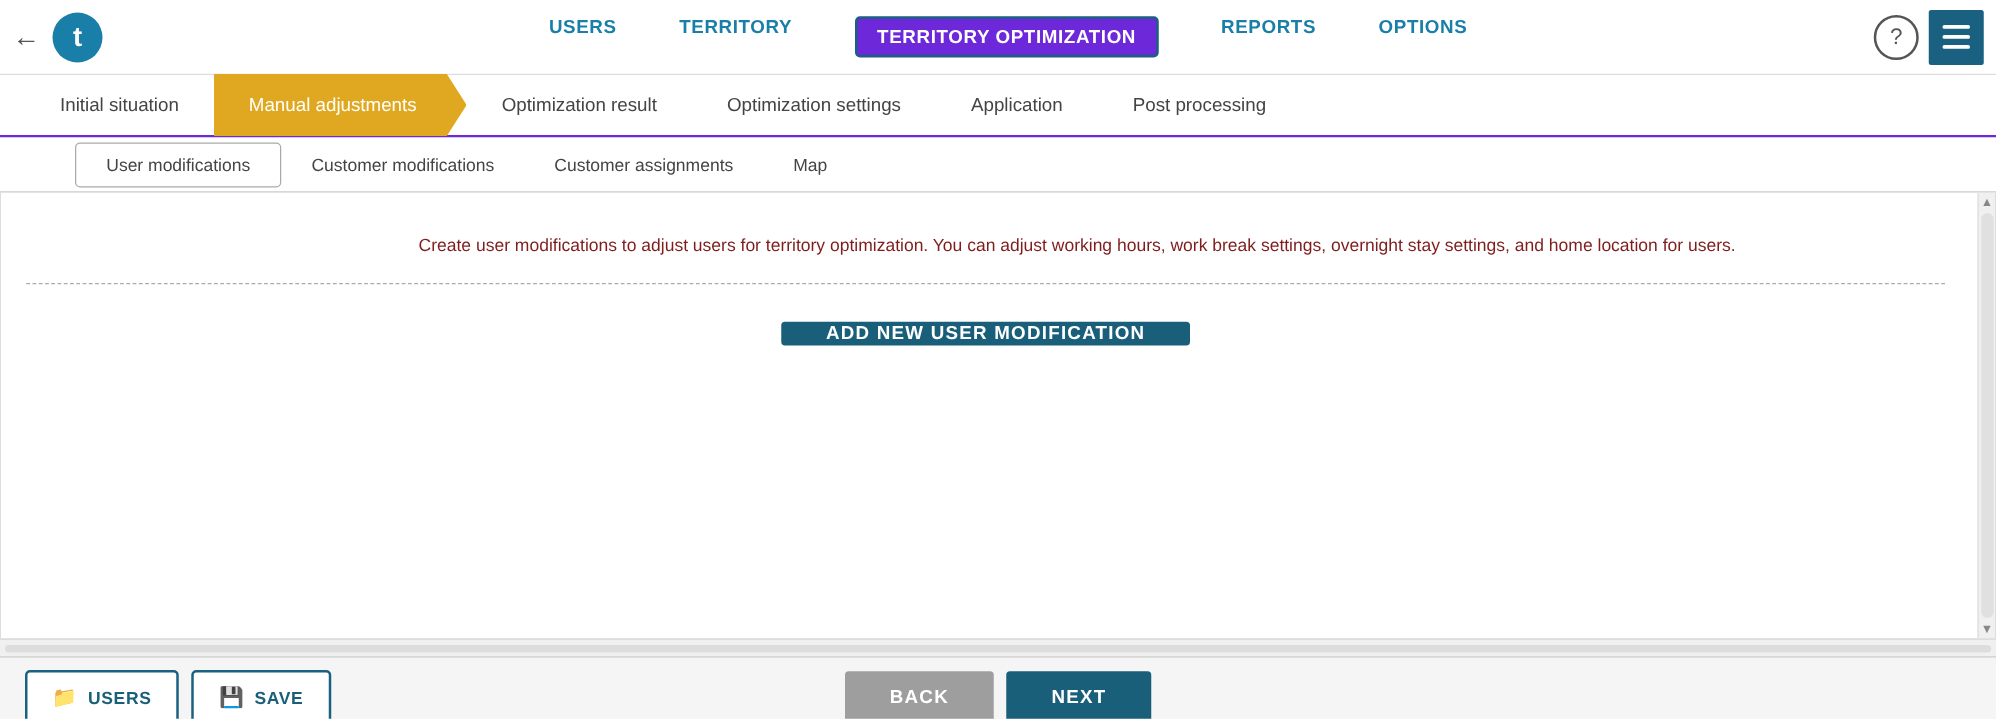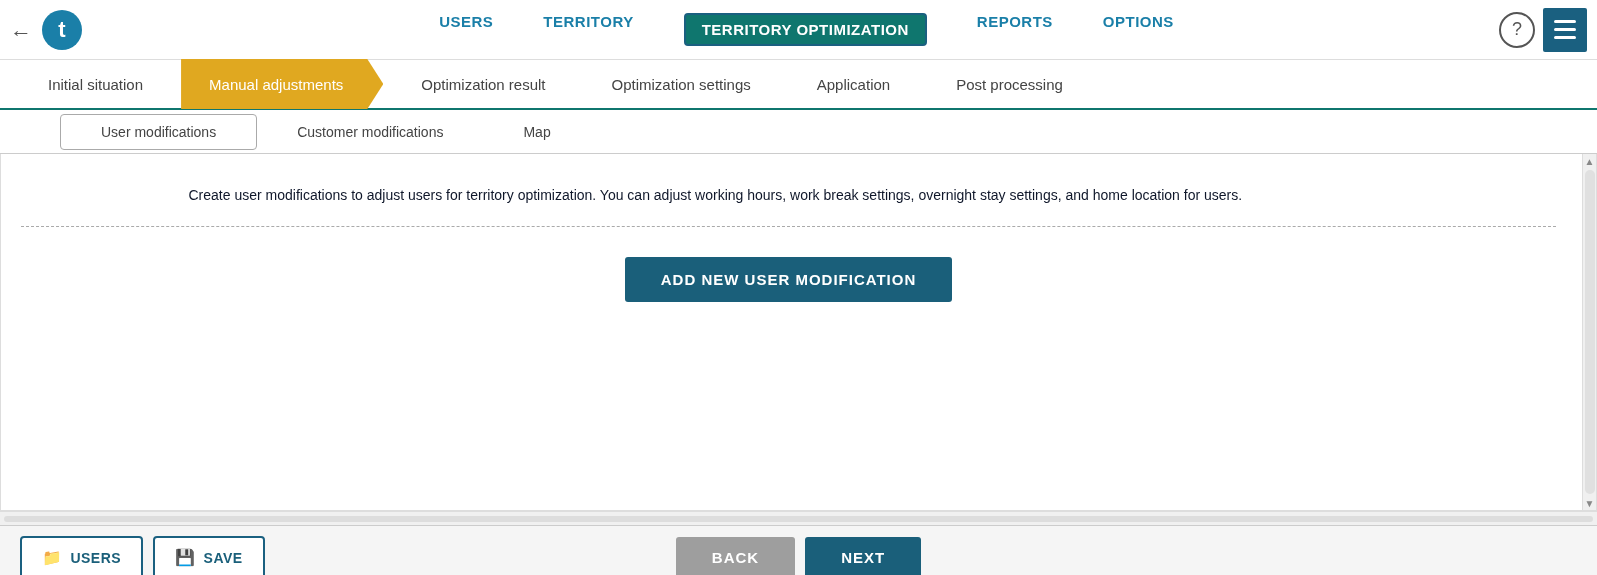--- a/index.html
+++ b/index.html
@@ -34,21 +34,21 @@
     .header-nav a {
       text-decoration: none;
       color: #1a7fa8;
       font-size: 15px;
       font-weight: bold;
       letter-spacing: 0.5px;
       cursor: pointer;
       text-align: right;
     }
     .header-nav a.active {
-      background: #0f766e;
+      background: #6d28d9;
       color: #fff;
       border: 2px solid #1a6080;
       border-radius: 4px;
       padding: 6px 16px;
     }
     .header-right {
       display: flex;
       align-items: center;
       gap: 8px;
     }
@@ -83,24 +83,24 @@
       height: 3px;
       background: #fff;
       border-radius: 2px;
     }
 
     
     .tabs-primary {
       display: flex;
       align-items: center;
       background: #fff;
-      border-bottom: 2px solid #0f766e;
+      border-bottom: 2px solid #6d28d9;
       height: 50px;
       padding: 0 20px;
-      gap: 10px;
+      gap: 0;
     }
     .tab-primary {
       padding: 0 28px;
       height: 50px;
       display: flex;
       align-items: center;
       font-size: 15px;
       color: #444;
       cursor: pointer;
       white-space: nowrap;
@@ -118,21 +118,21 @@
     .tabs-secondary {
       display: flex;
       align-items: center;
       background: #fff;
       border-bottom: 1px solid #ccc;
       height: 44px;
       padding: 0 60px;
       gap: 0;
     }
     .tab-secondary {
-      padding: 0 40px;
+      padding: 0 24px;
       height: 36px;
       display: flex;
       align-items: center;
       font-size: 14px;
       color: #444;
       cursor: pointer;
       white-space: nowrap;
     }
     .tab-secondary.active {
       border: 1px solid #aaa;
@@ -155,22 +155,22 @@
       position: relative;
     }
 
     .content-inner {
       padding: 30px 40px 20px 20px;
       flex: 1;
     }
 
     .description-text {
       font-size: 14px;
-      color: #0f172a;
-      text-align: left;
+      color: #7f1d1d;
+      text-align: right;
       max-width: 1200px;
       margin: 0 auto 20px auto;
       line-height: 1.6;
     }
 
     .dashed-divider {
       border: none;
       border-top: 1.5px dashed #aaa;
       margin: 10px 0 30px 0;
     }
@@ -178,21 +178,21 @@
     .add-btn-wrapper {
       display: flex;
       justify-content: center;
       margin-top: 20px;
     }
 
     .add-btn {
       background: #1a5f7a;
       color: #fff;
       border: none;
-      padding: 14px 36px;
+      padding: 1px 36px;
       font-size: 15px;
       font-weight: bold;
       letter-spacing: 1px;
       cursor: pointer;
       border-radius: 3px;
     }
 
     
     .scroll-indicator {
       display: flex;
@@ -338,20 +338,21 @@
   <div class="tab-primary active">Manual adjustments</div>
   <div class="tab-primary">Optimization result</div>
   <div class="tab-primary">Optimization settings</div>
   <div class="tab-primary">Application</div>
   <div class="tab-primary">Post processing</div>
 </div>
 
 <div class="tabs-secondary">
   <div class="tab-secondary active">User modifications</div>
   <div class="tab-secondary">Customer modifications</div>
+  <div class="tab-secondary">Customer assignments</div>
   <div class="tab-secondary">Map</div>
 </div>
 
 <div class="content-area">
   <div class="content-inner">
     <p class="description-text">Create user modifications to adjust users for territory optimization. You can adjust working hours, work break settings, overnight stay settings, and home location for users.</p>
     <hr class="dashed-divider">
     <div class="add-btn-wrapper">
       <button class="add-btn">ADD NEW USER MODIFICATION</button>
     </div>

